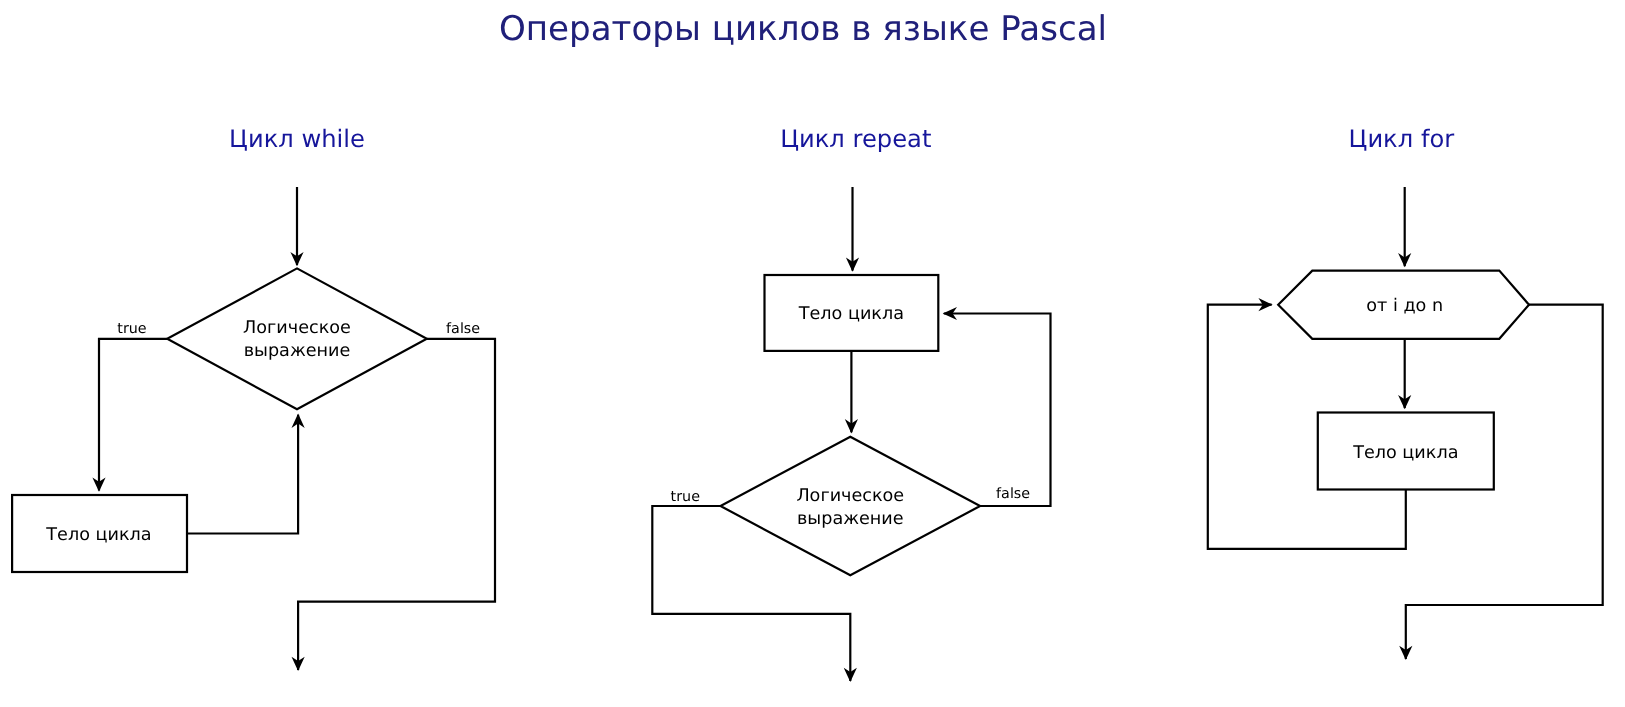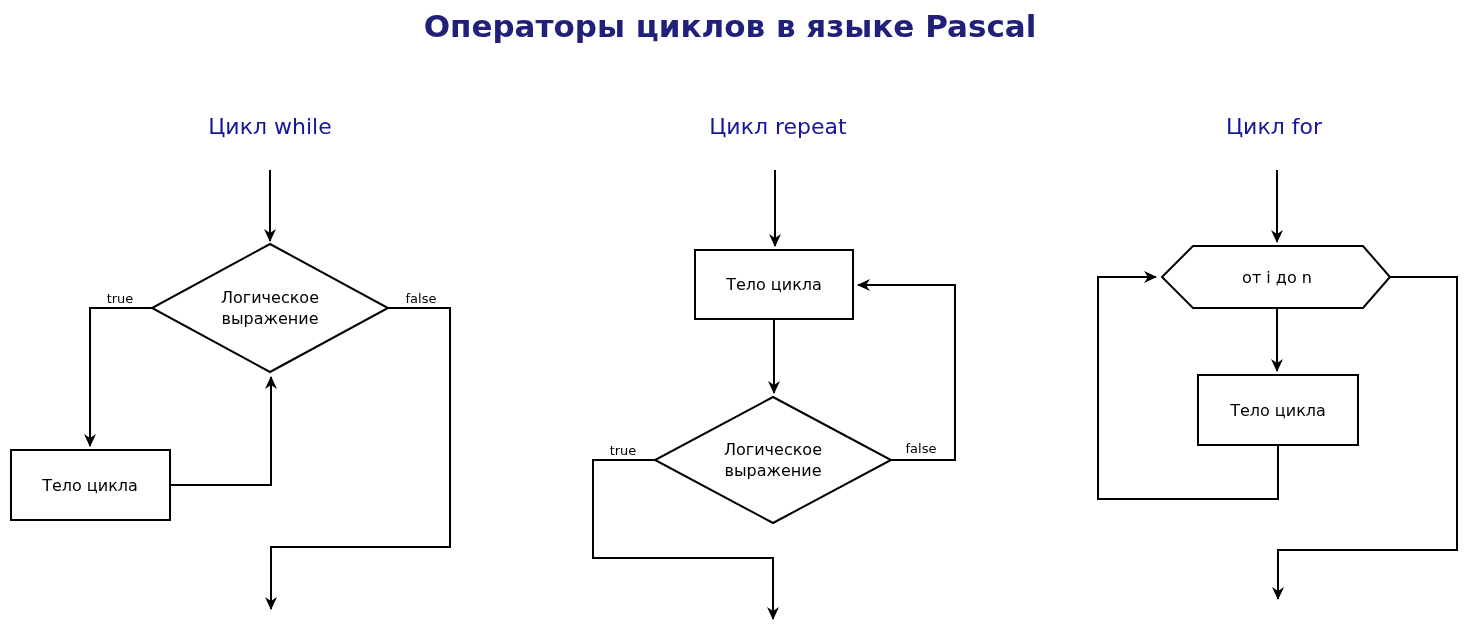--- a/index.html
+++ b/index.html
@@ -16,21 +16,21 @@
     overflow: hidden;
   }
   .page-title {
     position: absolute;
     top: 8px;
     left: 0;
     width: 1460px;
     margin: 0;
     text-align: center;
     font-size: 31px;
-    font-weight: 700;
+    font-weight: 400;
     color: #20207a;
     letter-spacing: 0px;
   }
   svg { position: absolute; top: 0; left: 0; }
   .shape {
     fill: #ffffff;
     stroke: #000000;
     stroke-width: 2px;
   }
   .flow-line {

